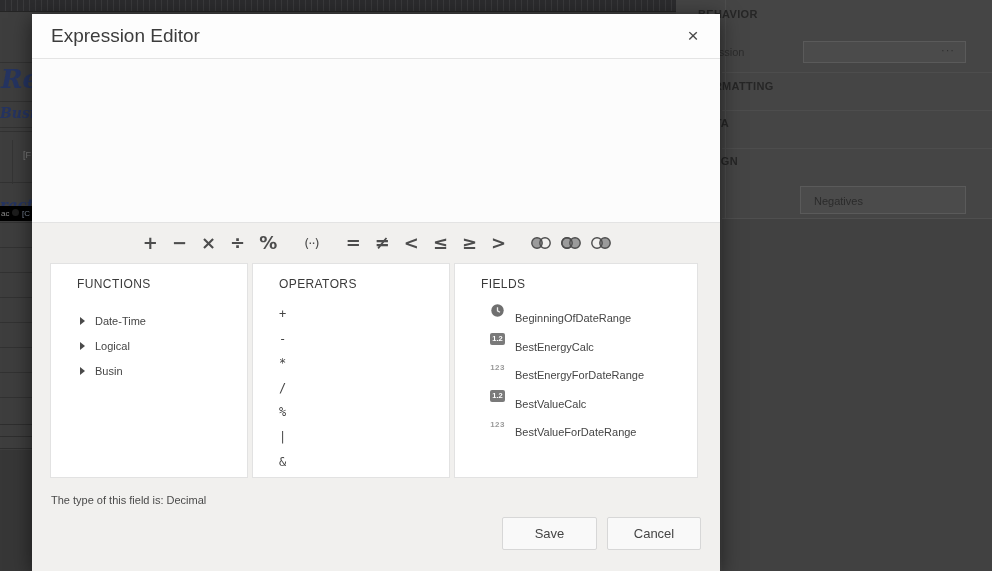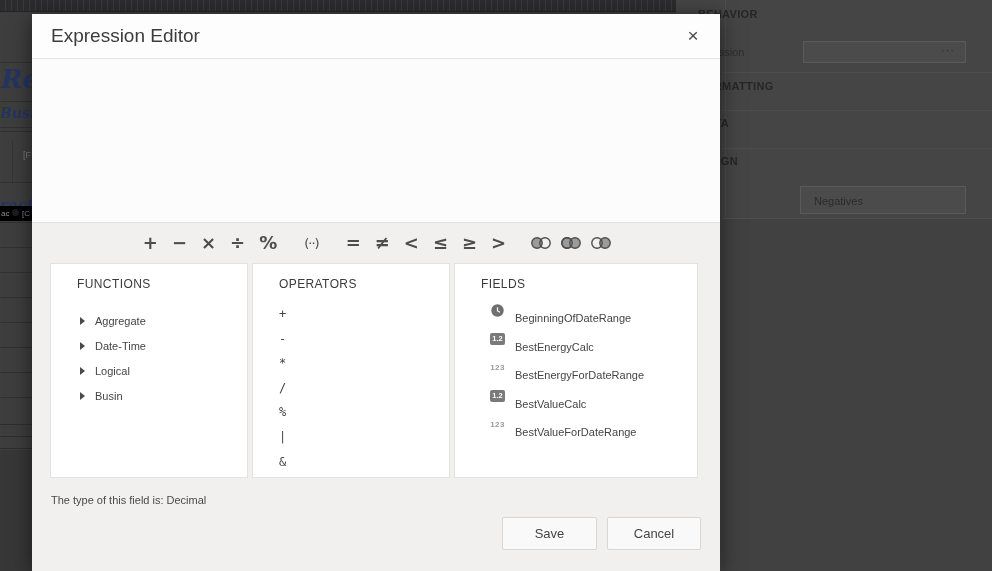--- a/index.html
+++ b/index.html
@@ -185,24 +185,20 @@
           </svg>
       </span>
     </div>
 
     <div class="panels">
       <div class="panel w1">
         <h3>FUNCTIONS</h3>
         <ul class="plist functions">
           <li>
               <span class="arrow"></span>
-              <span class="fl">Aggregate</span>
-            </li>
-          <li>
-              <span class="arrow"></span>
               <span class="fl">Date-Time</span>
             </li>
           <li>
               <span class="arrow"></span>
               <span class="fl">Logical</span>
             </li>
           <li>
               <span class="arrow"></span>
               <span class="fl">Busin</span>
             </li>

